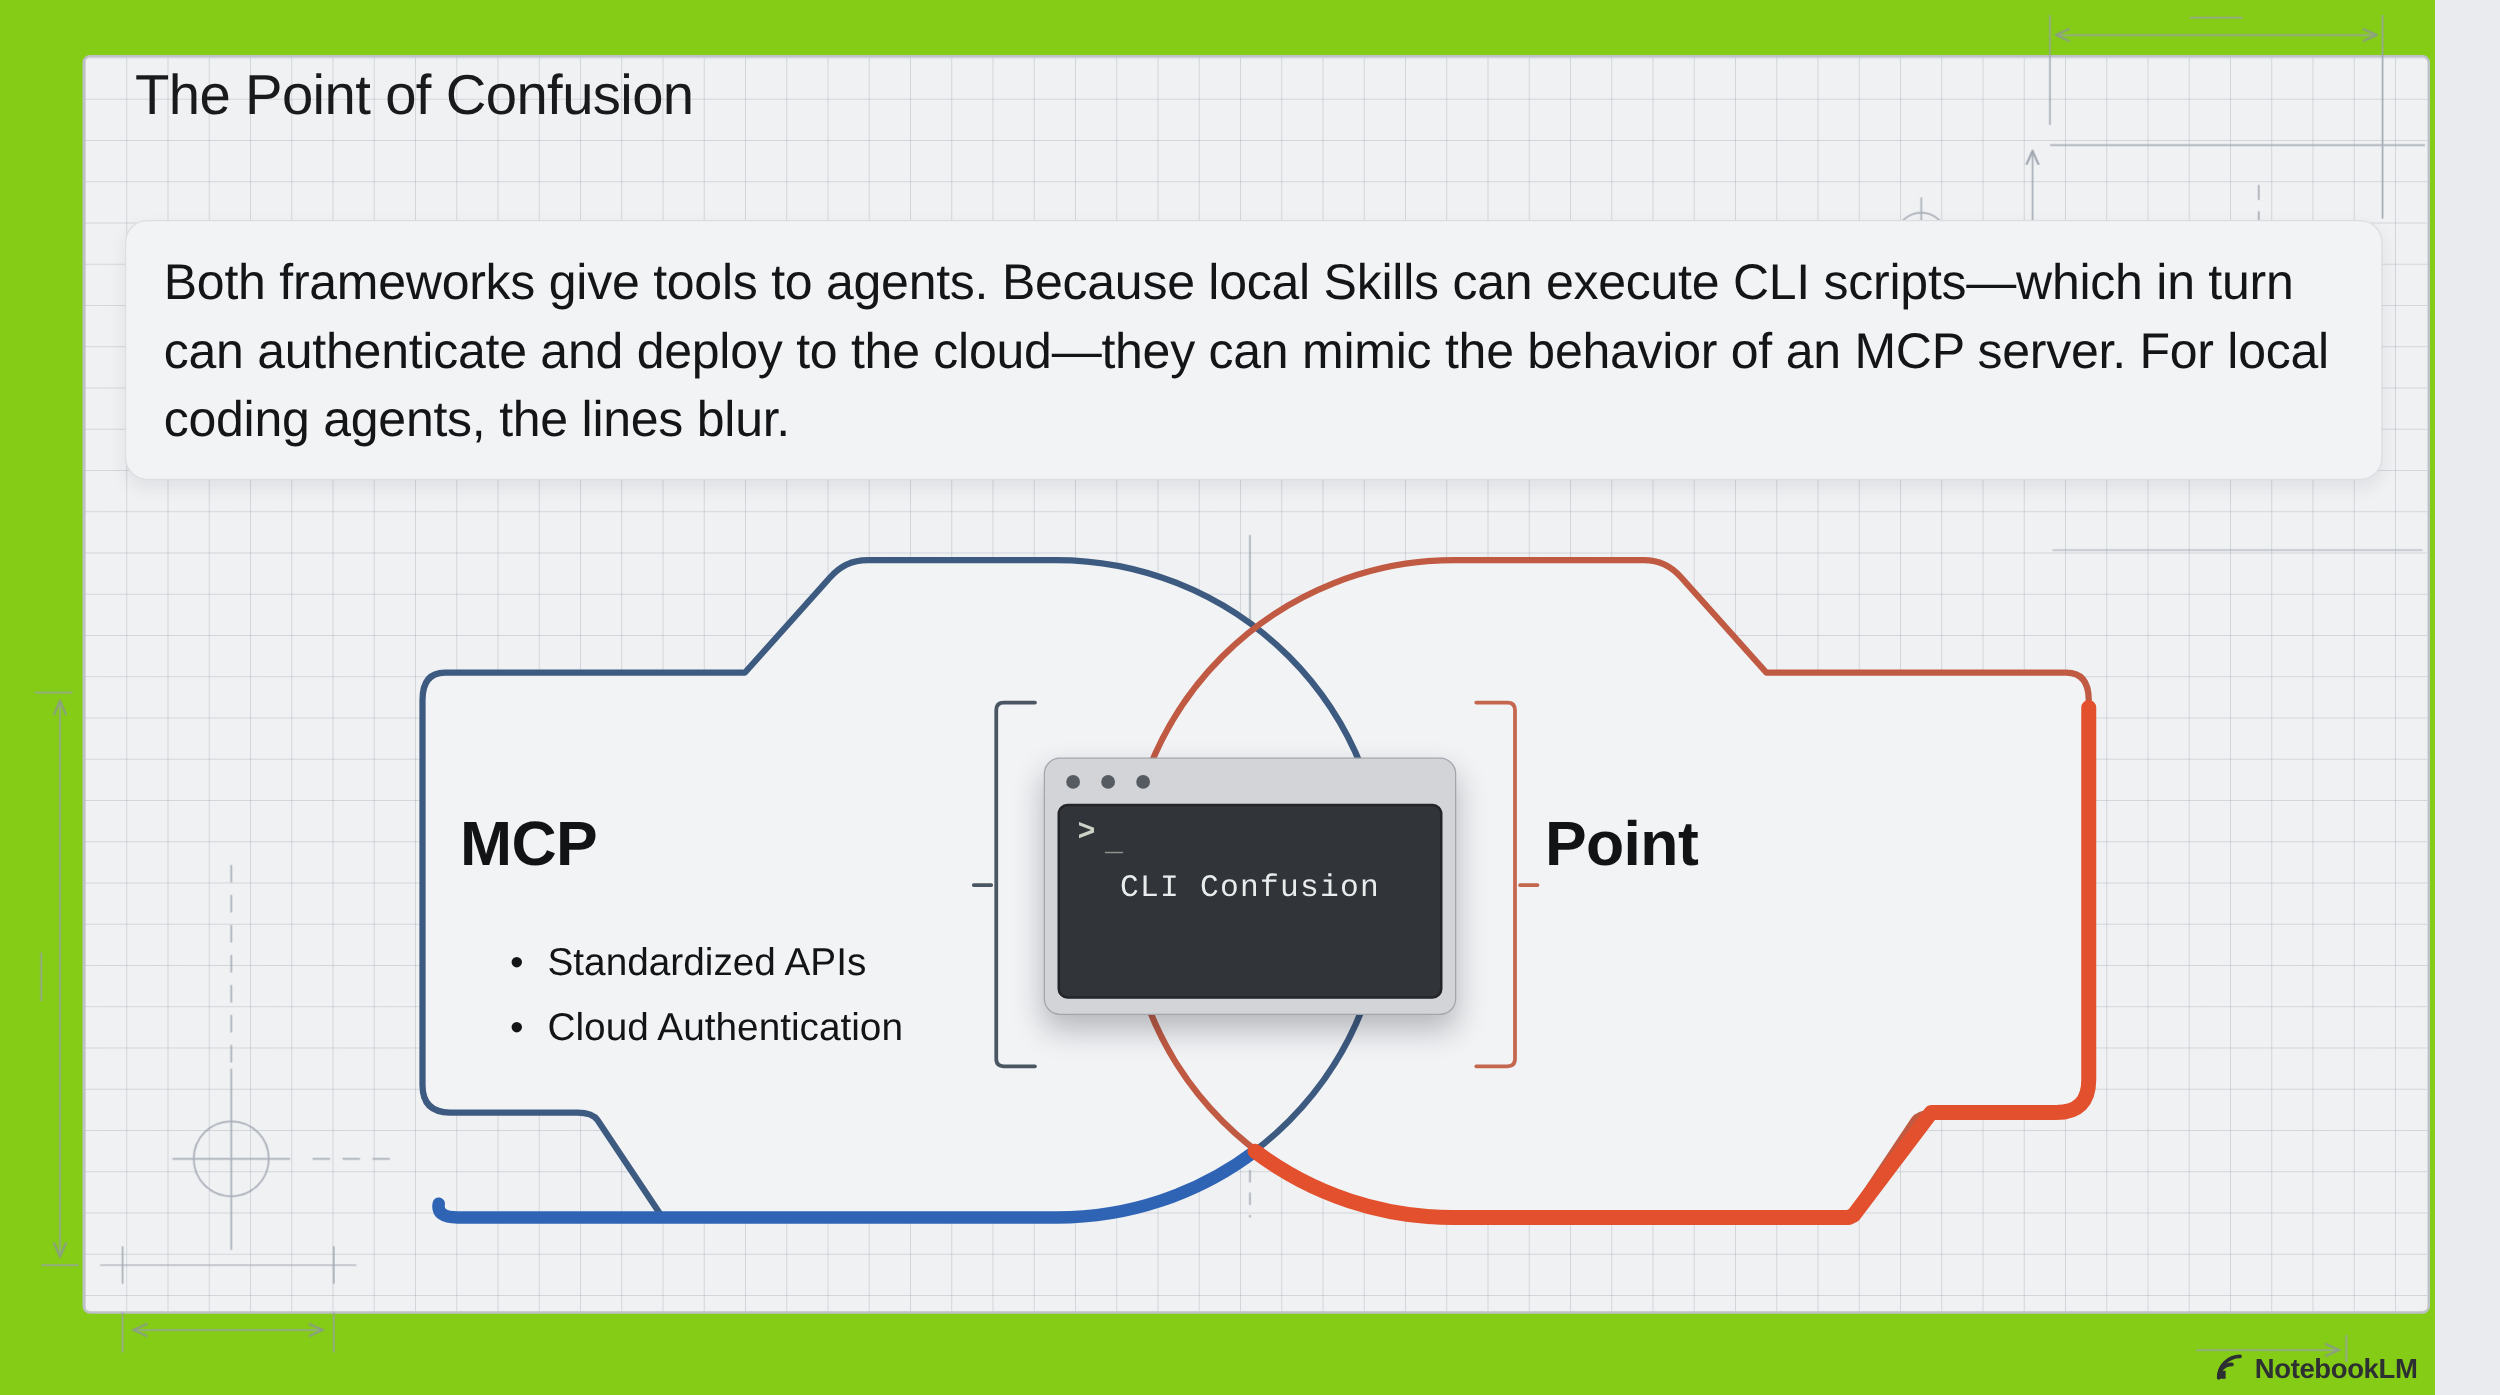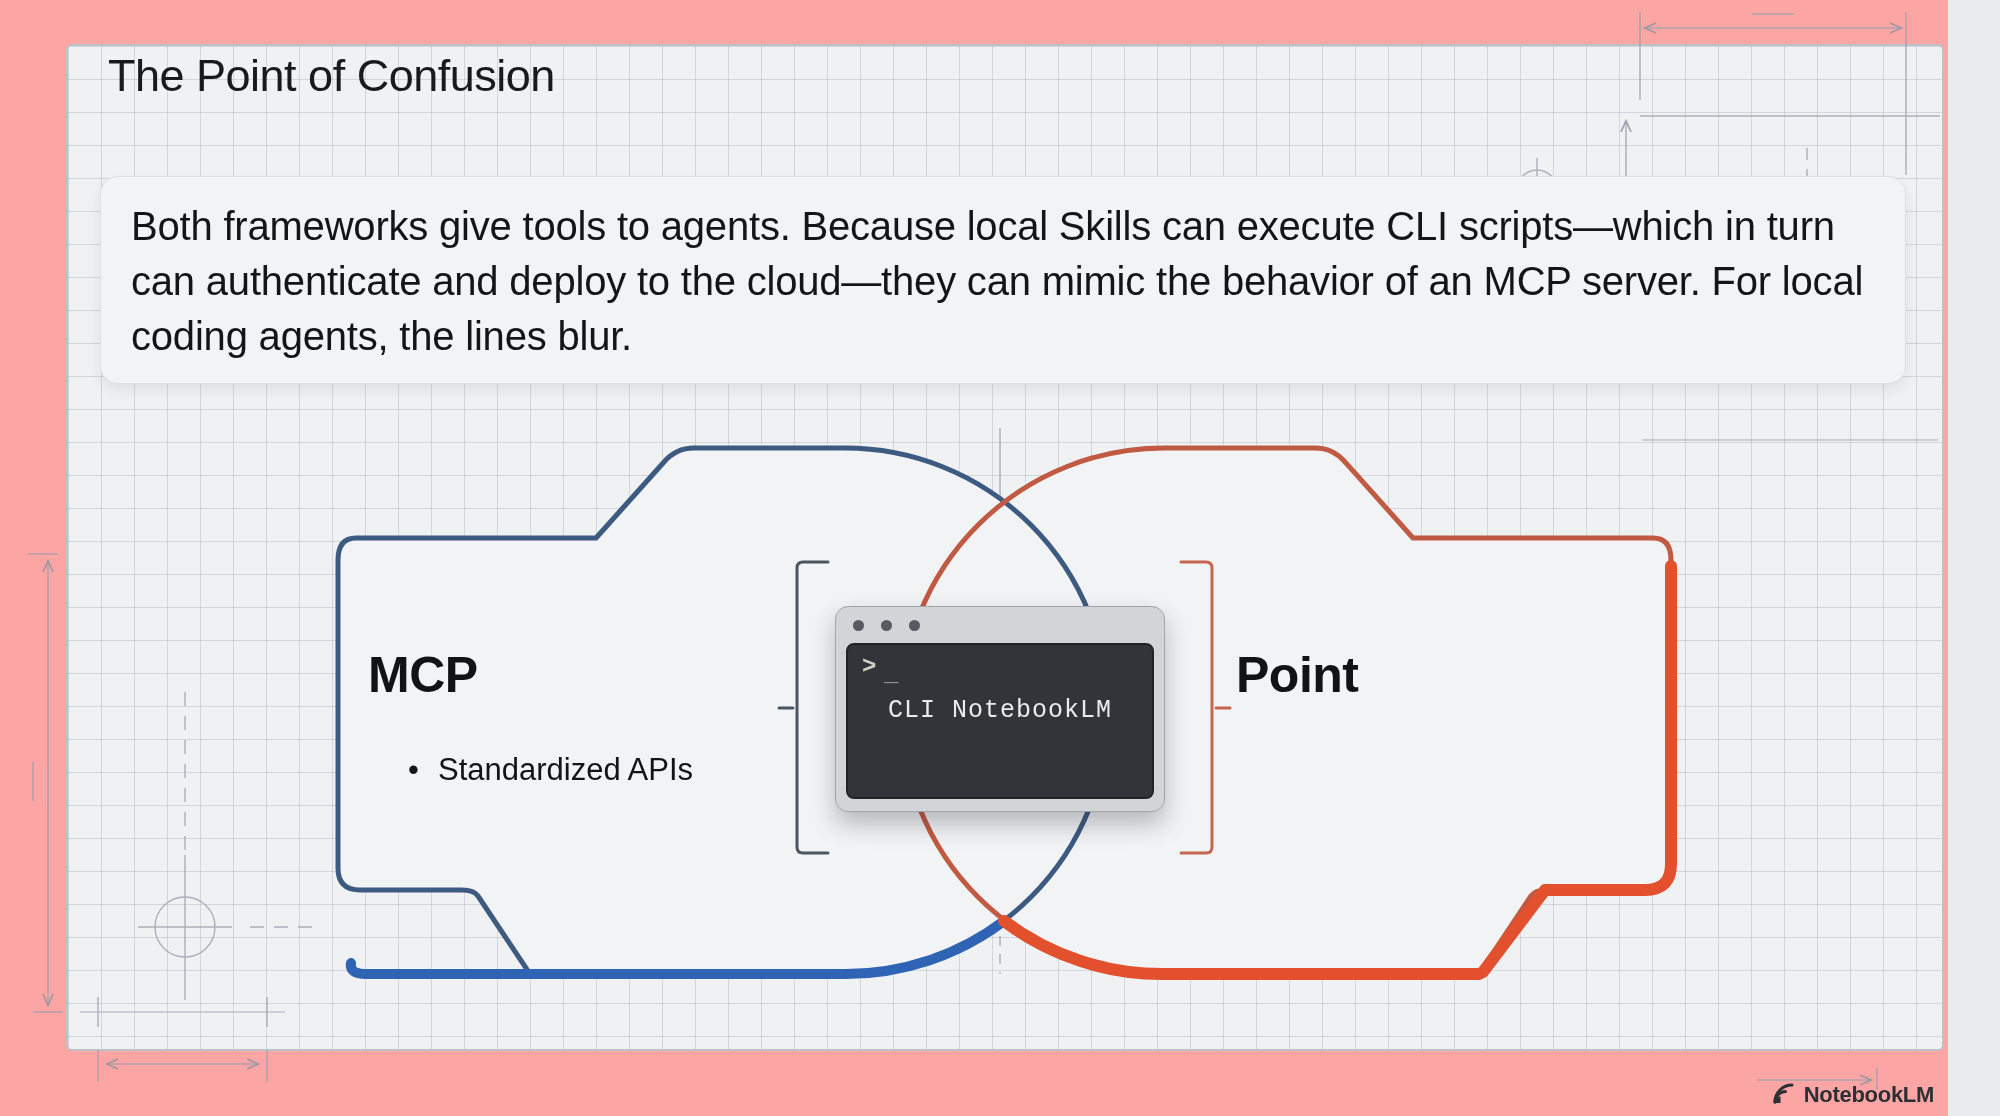--- a/index.html
+++ b/index.html
@@ -1,18 +1,18 @@
 <!DOCTYPE html>
 <html><head>
 <meta charset="utf-8">
 <style>
   html,body{margin:0;padding:0;background:#e9ebee;}
   #canvas{
     position:relative;width:1948px;height:1116px;overflow:hidden;
-    background:#fca5a5;
+    background:#84cc16;
     font-family:"Liberation Sans",sans-serif;
     color:#17181a;
   }
   
   #sheet{
     position:absolute;left:66px;top:44px;width:1874px;height:1003px;
     background-color:#f0f1f3;
     background-image:
       linear-gradient(rgba(140,150,163,0.30) 1px, transparent 1px),
       linear-gradient(90deg, rgba(140,150,163,0.30) 1px, transparent 1px);
@@ -144,38 +144,39 @@
   <div id="para-box">
     <div class="para-line">Both frameworks give tools to agents. Because local Skills can execute CLI scripts—which in turn</div>
     <div class="para-line">can authenticate and deploy to the cloud—they can mimic the behavior of an MCP server. For local</div>
     <div class="para-line">coding agents, the lines blur.</div>
   </div>
 
   <div class="side-label" style="left:368px;top:602px;">
     <div class="side-heading">MCP</div>
     <div class="bullets">
       <div class="bullet-item"><span class="bullet-dot">•</span><span>Standardized APIs</span></div>
+      <div class="bullet-item"><span class="bullet-dot">•</span><span>Cloud Authentication</span></div>
     </div>
   </div>
 
   <div class="side-label" style="left:1236px;top:602px;">
     <div class="side-heading">Point</div>
   </div>
 
   <div id="terminal">
     <div id="term-bar">
       <span class="term-dot" style="left:17px;"></span>
       <span class="term-dot" style="left:45px;"></span>
       <span class="term-dot" style="left:73px;"></span>
     </div>
     <div id="term-screen">
       <span id="term-prompt">&gt;</span>
       <span id="term-cursor">_</span>
       <div id="term-text">
-        <div>CLI NotebookLM</div>
+        <div>CLI Confusion</div>
       </div>
     </div>
   </div>
 
   <div id="watermark">
     <svg width="25" height="22" viewBox="0 0 25 22">
       <path d="M3 20 A 17 17 0 0 1 20 3" fill="none" stroke="#2d3033" stroke-width="3" stroke-linecap="round"></path>
       <path d="M3 20 A 10.5 10.5 0 0 1 13.5 9.5" fill="none" stroke="#2d3033" stroke-width="3" stroke-linecap="round"></path>
       <path d="M3 20 A 4.5 4.5 0 0 1 7.5 15.5 L 7.5 20 Z" fill="#2d3033" stroke="#2d3033" stroke-width="2"></path>
     </svg>

